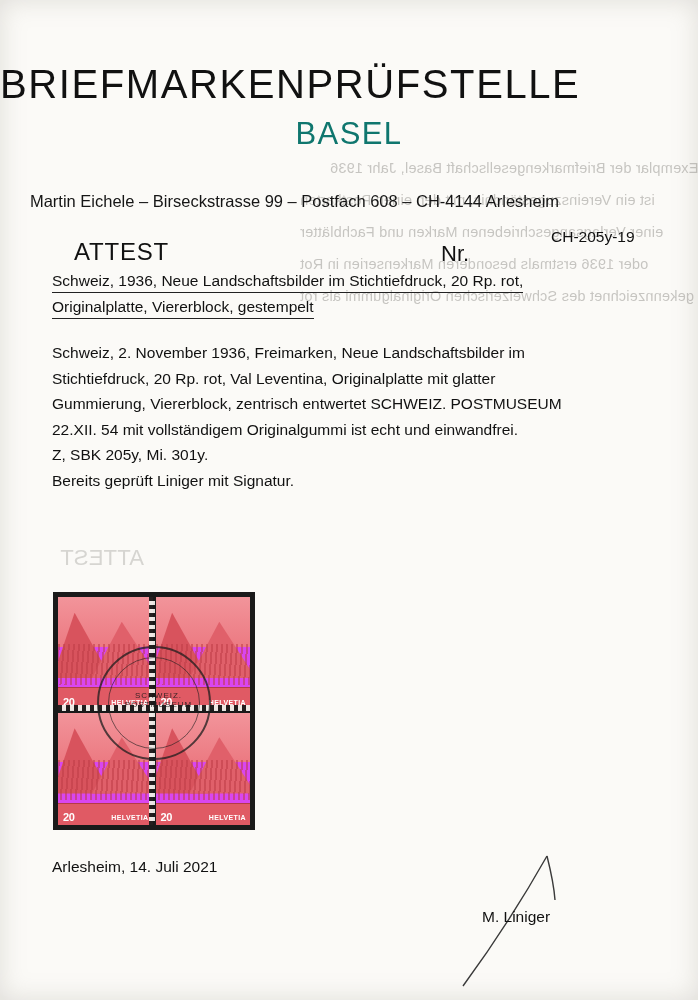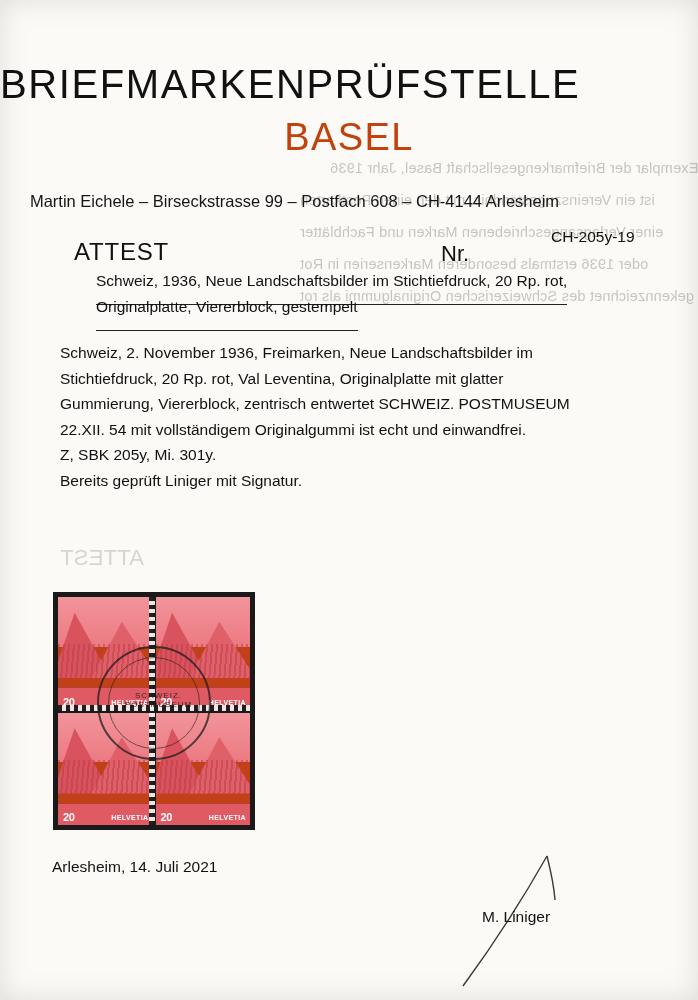--- a/index.html
+++ b/index.html
@@ -56,23 +56,23 @@
     font-size: 40px;
     letter-spacing: 1.6px;
     color: #111;
     font-family: "Liberation Sans", sans-serif;
     font-weight: 400;
   }
   .title2 {
     position: absolute;
     top: 116px; left: 0; width: 698px;
     text-align: center;
-    font-size: 38px;
+    font-size: 31px;
     letter-spacing: 1.4px;
-    color: #c2410c;
+    color: #0f766e;
   }
   .addressline {
     position: absolute;
     top: 192px; left: 0; width: 589px;
     text-align: center;
     font-size: 16.5px;
     color: #151515;
   }
   .attest {
     position: absolute;
@@ -94,37 +94,36 @@
     color: #111;
   }
 
   
   .subject {
     position: absolute;
     left: 52px;
     font-size: 15.5px;
     color: #111;
     border-bottom: 1px solid #222;
-    padding-bottom: 14px;
+    padding-bottom: 2px;
     line-height: 18px;
-    margin-left: 44px;
   }
   .subject.s1 { top: 272px; }
   .subject.s2 { top: 298px; }
 
   
   .body {
     position: absolute;
     left: 52px; top: 340px;
     width: 590px;
     font-size: 15.5px;
     line-height: 25.5px;
     color: #111;
   }
-  .body div { white-space: nowrap; margin-left: 8px; }
+  .body div { white-space: nowrap; }
 
   
   .stampwrap {
     position: absolute;
     left: 53px; top: 592px;
     width: 202px; height: 238px;
     background: #1a1a1a;
     padding: 0;
     box-sizing: border-box;
   }
@@ -132,21 +131,21 @@
     position: absolute;
     left: 5px; top: 5px;
     width: 192px; height: 228px;
     display: grid;
     grid-template-columns: 1fr 1fr;
     grid-template-rows: 1fr 1fr;
     gap: 3px;
   }
   .stamp {
     position: relative;
-    background: #c2410c;
+    background: #d946ef;
     overflow: hidden;
   }
   .stamp .sky {
     position: absolute; left: 0; top: 0; right: 0; height: 44%;
     background: linear-gradient(180deg, #f2949a 0%, #ec7a82 100%);
   }
   .stamp .mount {
     position: absolute; left: -6%; top: 14%; width: 62%; height: 58%;
     background: #d8535d;
     clip-path: polygon(0% 100%, 38% 0%, 100% 100%);

